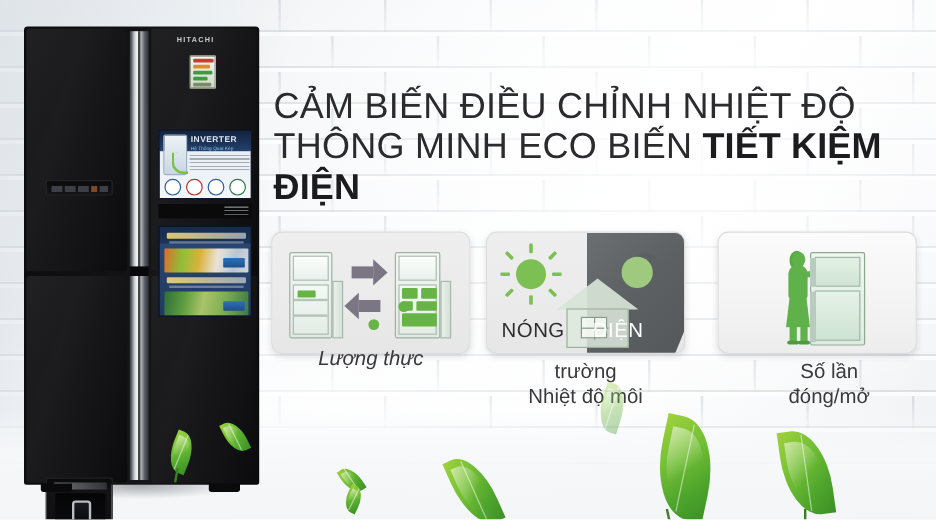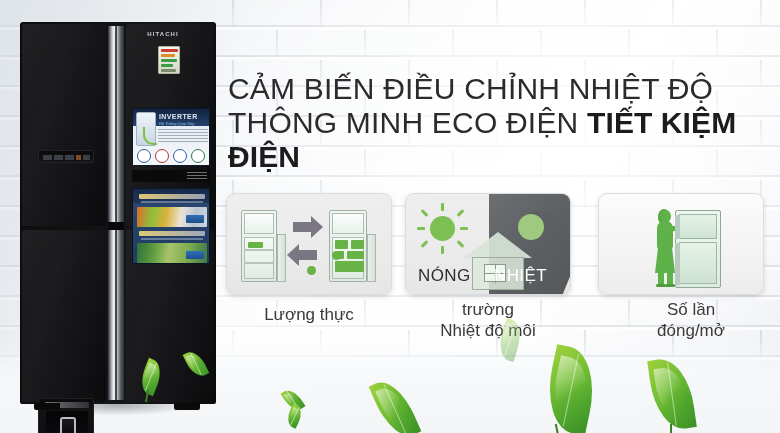--- a/index.html
+++ b/index.html
@@ -261,21 +261,21 @@
              background: linear-gradient(to bottom,#fbfbfb 0%, #f3f3f3 60%, #ededed 100%); }
 
   .caption {
     position:absolute;
     width:180px;
     text-align:center;
     color:#3a3a3c;
     font-size:17px;
     line-height:21px;
   }
-  .caption.p1 { left:219px; top:304px; }
+  .caption.p1 { left:219px; top:288px;font-style:italic; }
   .caption.p2 { left:398px; top:299px; }
   .caption.p3 { left:601px; top:299px; }
 
   
   .mini-fridge {
     position:absolute;
     border:1.5px solid #9fb0a4;
     border-radius:2px;
     background: linear-gradient(to bottom,#f2f7f3,#dfeae2);
   }
@@ -545,21 +545,21 @@
         <div class="food-tag" style="top:62px;"></div>
       </div>
 
       <div class="fr-foot" style="left:14px;"></div>
       <div class="fr-foot" style="left:154px;"></div>
     </div>
   </div>
 
   <div class="headline">
     <span>CẢM BIẾN ĐIỀU CHỈNH NHIỆT ĐỘ</span>
-    <span class="line2"><span>THÔNG MINH ECO ĐIỆN </span><strong>TIẾT KIỆM ĐIỆN</strong></span>
+    <span class="line2"><span>THÔNG MINH ECO BIẾN </span><strong>TIẾT KIỆM ĐIỆN</strong></span>
   </div>
 
   <div class="card c1">
     <div class="mini-fridge" style="left:14px;top:16px;width:36px;height:72px;">
       <div class="mf-freezer"></div>
       <div class="mf-door">
         <div class="mf-shelf" style="top:11px;"></div>
         <div class="mf-shelf" style="top:24px;"></div>
         <div class="food-block" style="left:3px;top:4px;width:15px;height:6px;"></div>
       </div>
@@ -609,21 +609,21 @@
     <div class="moon"></div>
 
     <div class="house-roof"></div>
     <div class="house-body"></div>
     <div class="house-win">
       <div class="hw-v"></div>
         <div class="hw-h"></div>
     </div>
 
     <div class="lbl-hot">NÓNG</div>
-    <div class="lbl-cold">NHIỆT</div>
+    <div class="lbl-cold">ĐIỆN</div>
   </div>
   <div class="caption p2">
     <div>trường</div>
     <div>Nhiệt độ môi</div>
   </div>
 
   <div class="card c3">
     <div class="woman">
       <div class="w-hair"></div>
       <div class="w-head"></div>

